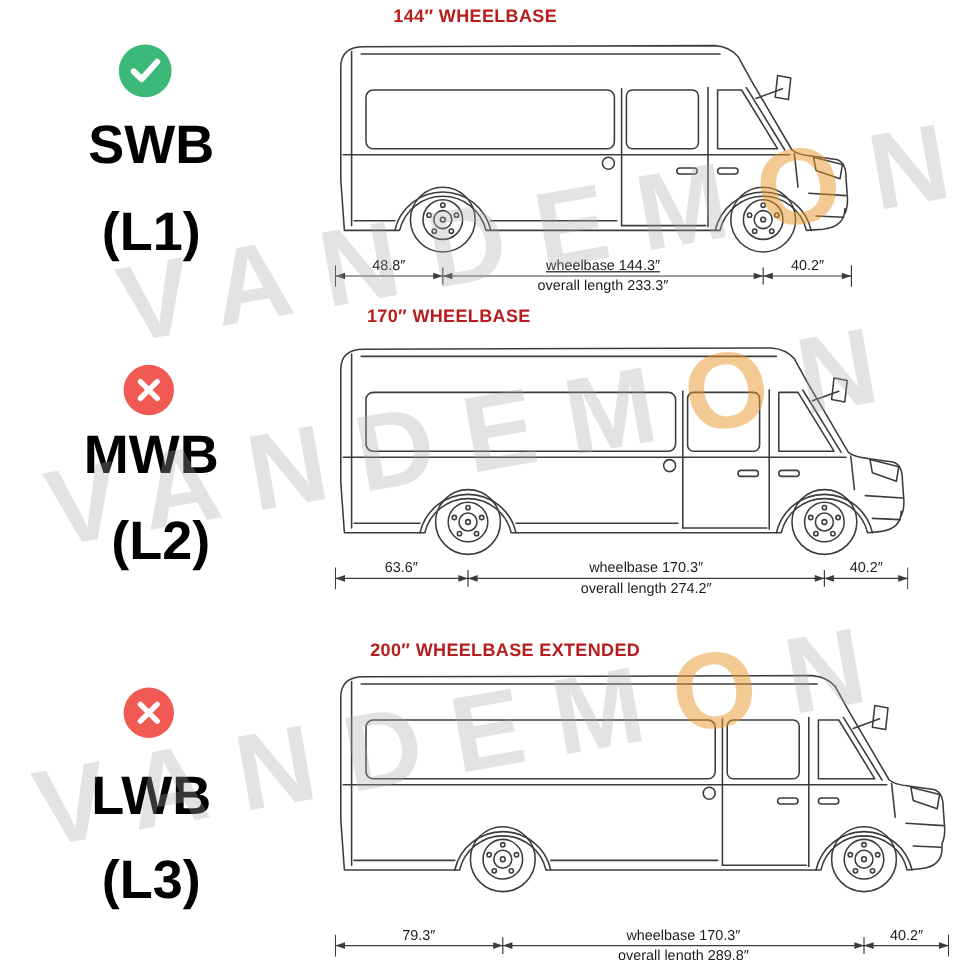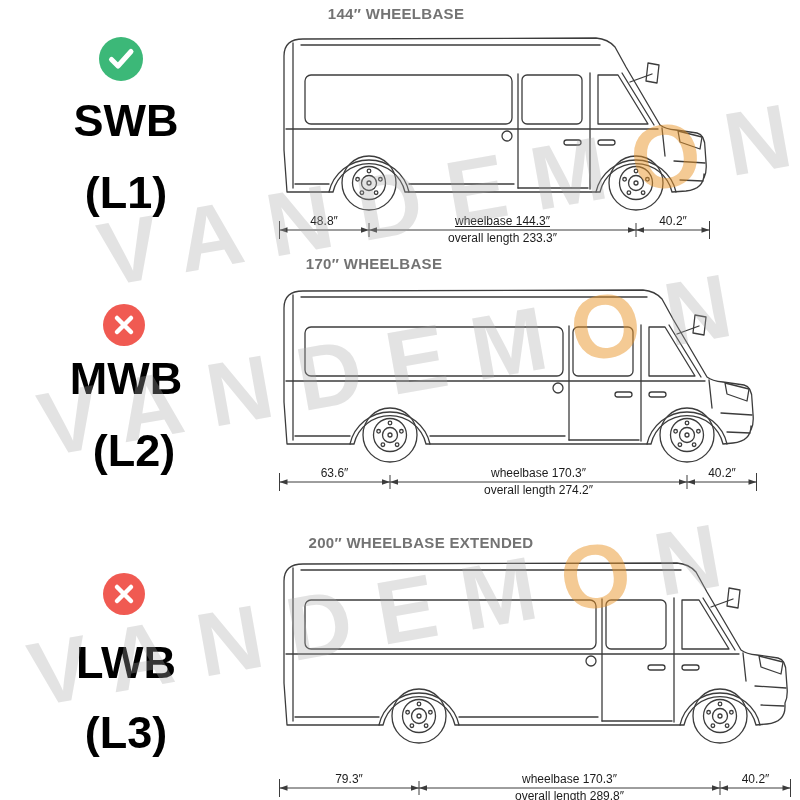--- a/index.html
+++ b/index.html
@@ -13,21 +13,21 @@
       transform:rotate(-10deg);transform-origin:left center}
   .wm .wm-o{color:rgba(233,150,42,.5)}
 
   
   .status{position:absolute;z-index:2}
   .opt{position:absolute;z-index:2;transform:translateX(-50%);font-size:45px;font-weight:bold;
        color:#000;white-space:nowrap;line-height:1.1}
 
   
   .title{position:absolute;z-index:2;transform:translateX(-50%);font-size:15px;font-weight:bold;
-         color:#737373;letter-spacing:.3px;white-space:nowrap}
+         color:#b91c1c;letter-spacing:.3px;white-space:nowrap}
   .van{position:absolute;z-index:1}
   .dims{position:absolute;z-index:2;height:32px}
   .dims svg{position:absolute;left:0;top:0}
   .dlab{position:absolute;top:0;transform:translateX(-50%);font-size:12px;line-height:13px;
         color:#1c1c1c;white-space:nowrap}
   .dlab.below{top:17px}
 </style>
 </head>
 <body>
 

